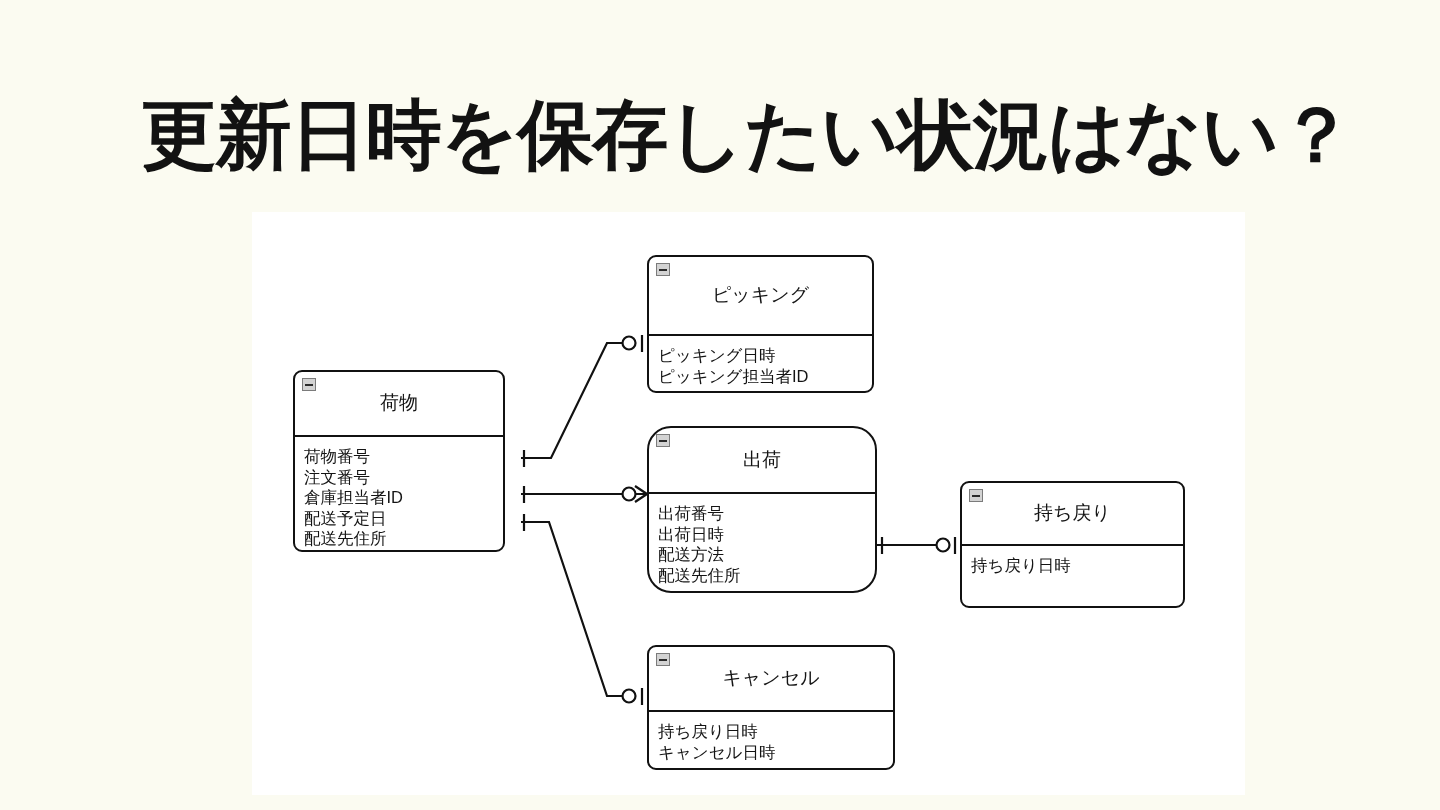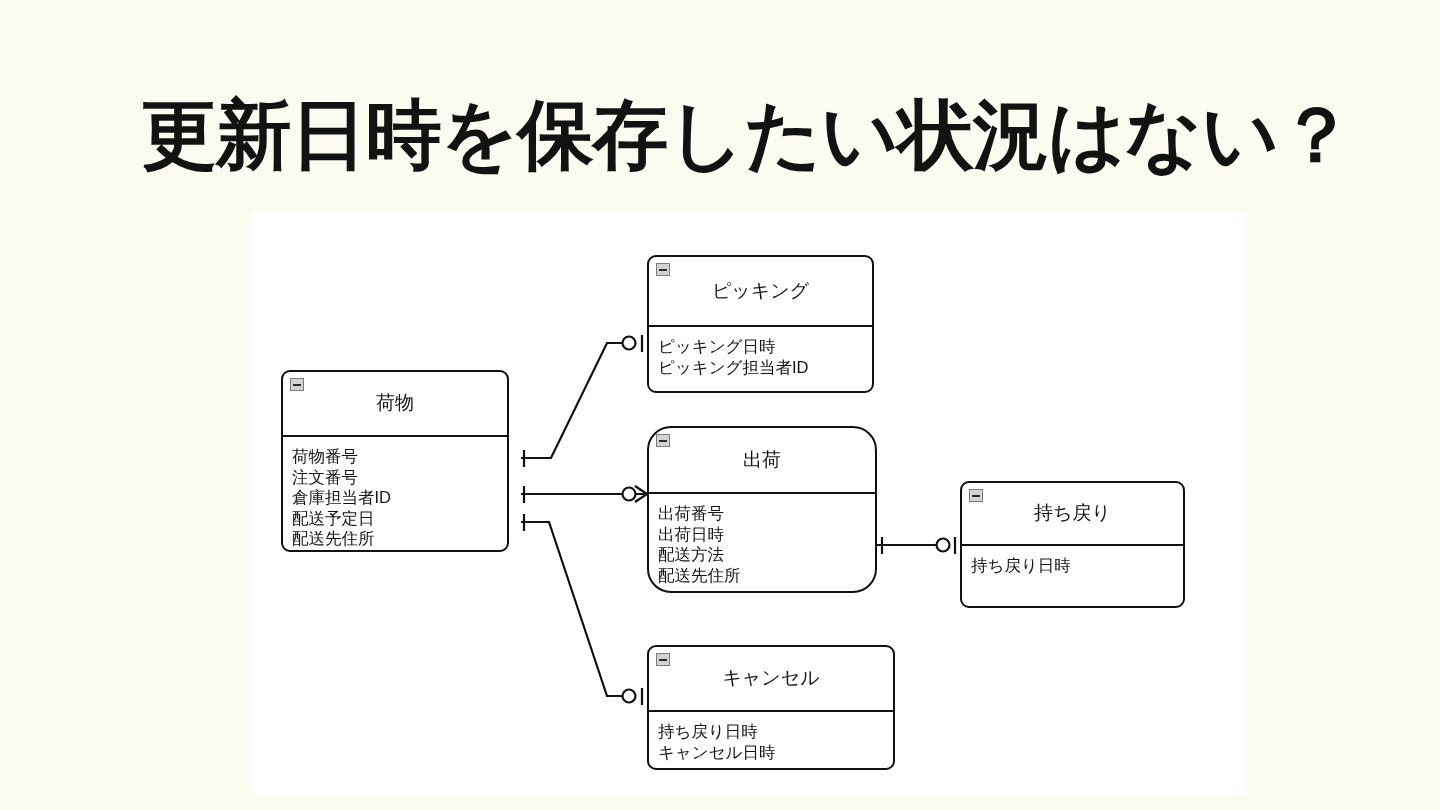--- a/index.html
+++ b/index.html
@@ -94,24 +94,24 @@
     padding: 9px 16px 0 9px;
     box-sizing: border-box;
   }
   .attr {
     font-size: 16.5px;
     color: #141414;
     line-height: 20.5px;
     white-space: nowrap;
   }
   
-  #entity-nimotsu   { left: 29px;  top: 158px; width: 228px; height: 182px; }
+  #entity-nimotsu   { left: 41px;  top: 158px; width: 212px; height: 182px; }
   #entity-nimotsu   .entity-header { height: 65px; }
   #entity-picking   { left: 395px; top: 43px;  width: 227px; height: 138px; }
-  #entity-picking   .entity-header { height: 70px; }
+  #entity-picking   .entity-header { height: 79px; }
   #entity-shukka    { left: 395px; top: 214px; width: 230px; height: 167px; border-radius: 24px; }
   #entity-shukka    .entity-header { height: 66px; }
   #entity-mochimodo { left: 708px; top: 269px; width: 225px; height: 127px; }
   #entity-mochimodo .entity-header { height: 63px; text-align: right; }
   #entity-cancel    { left: 395px; top: 433px; width: 248px; height: 125px; }
   #entity-cancel    .entity-header { height: 65px; }
 </style>
 </head>
 <body>
 

